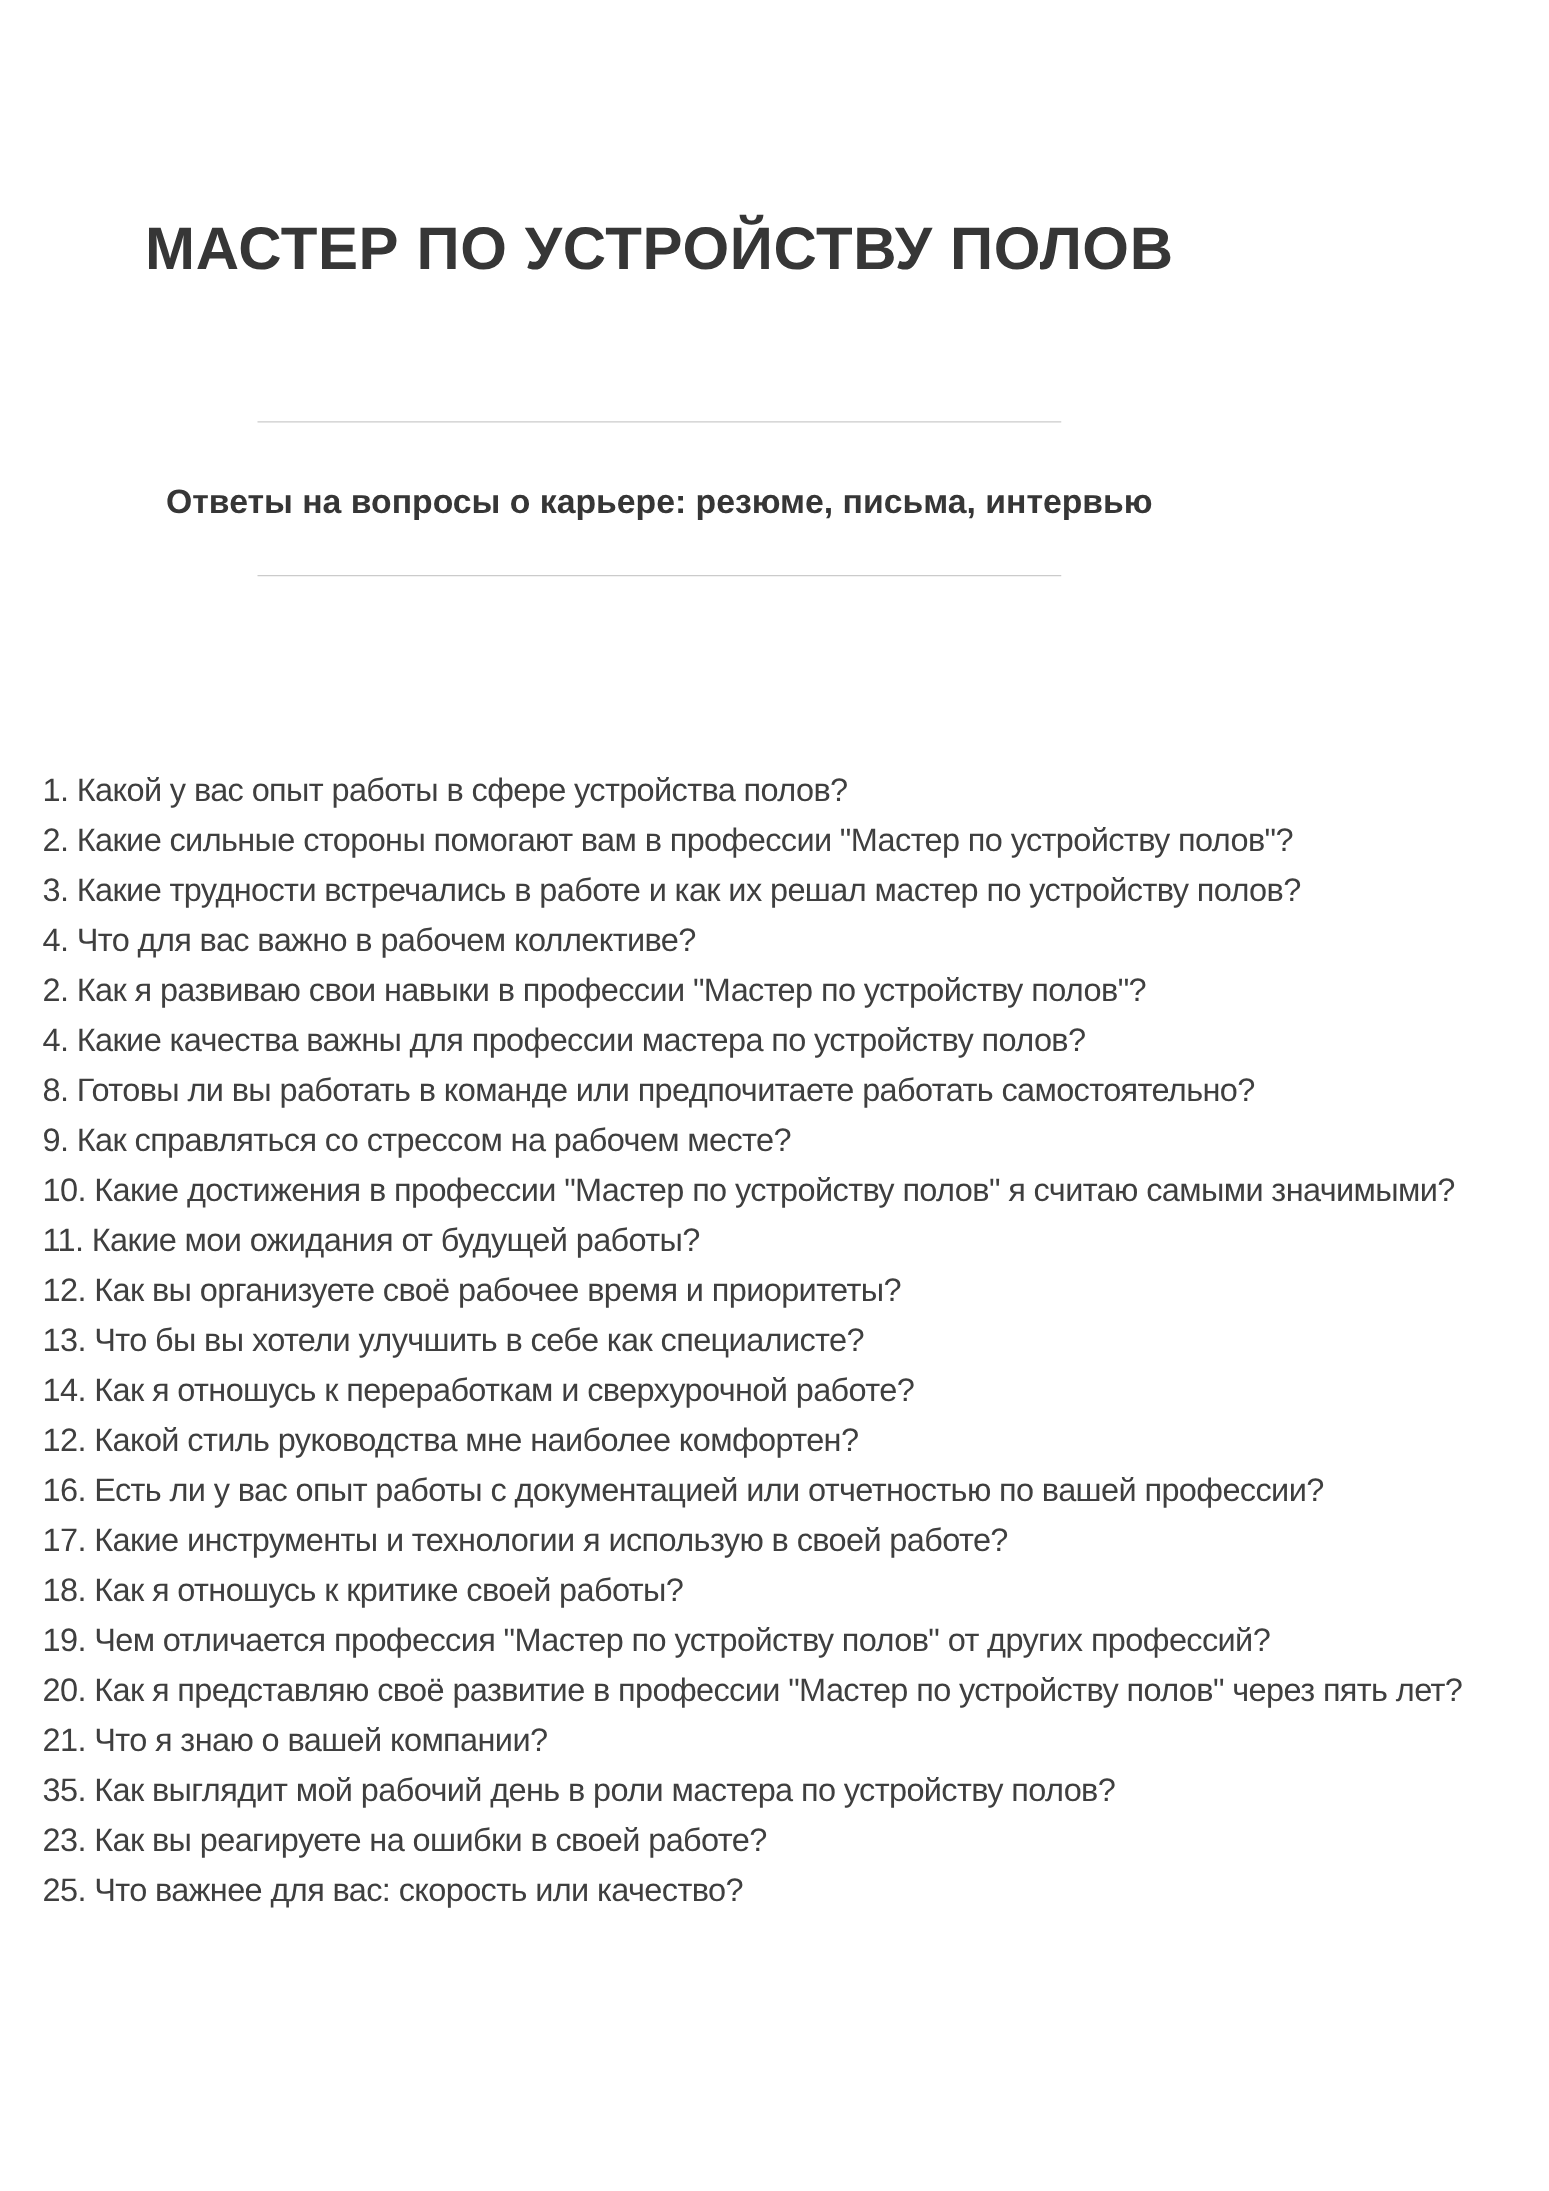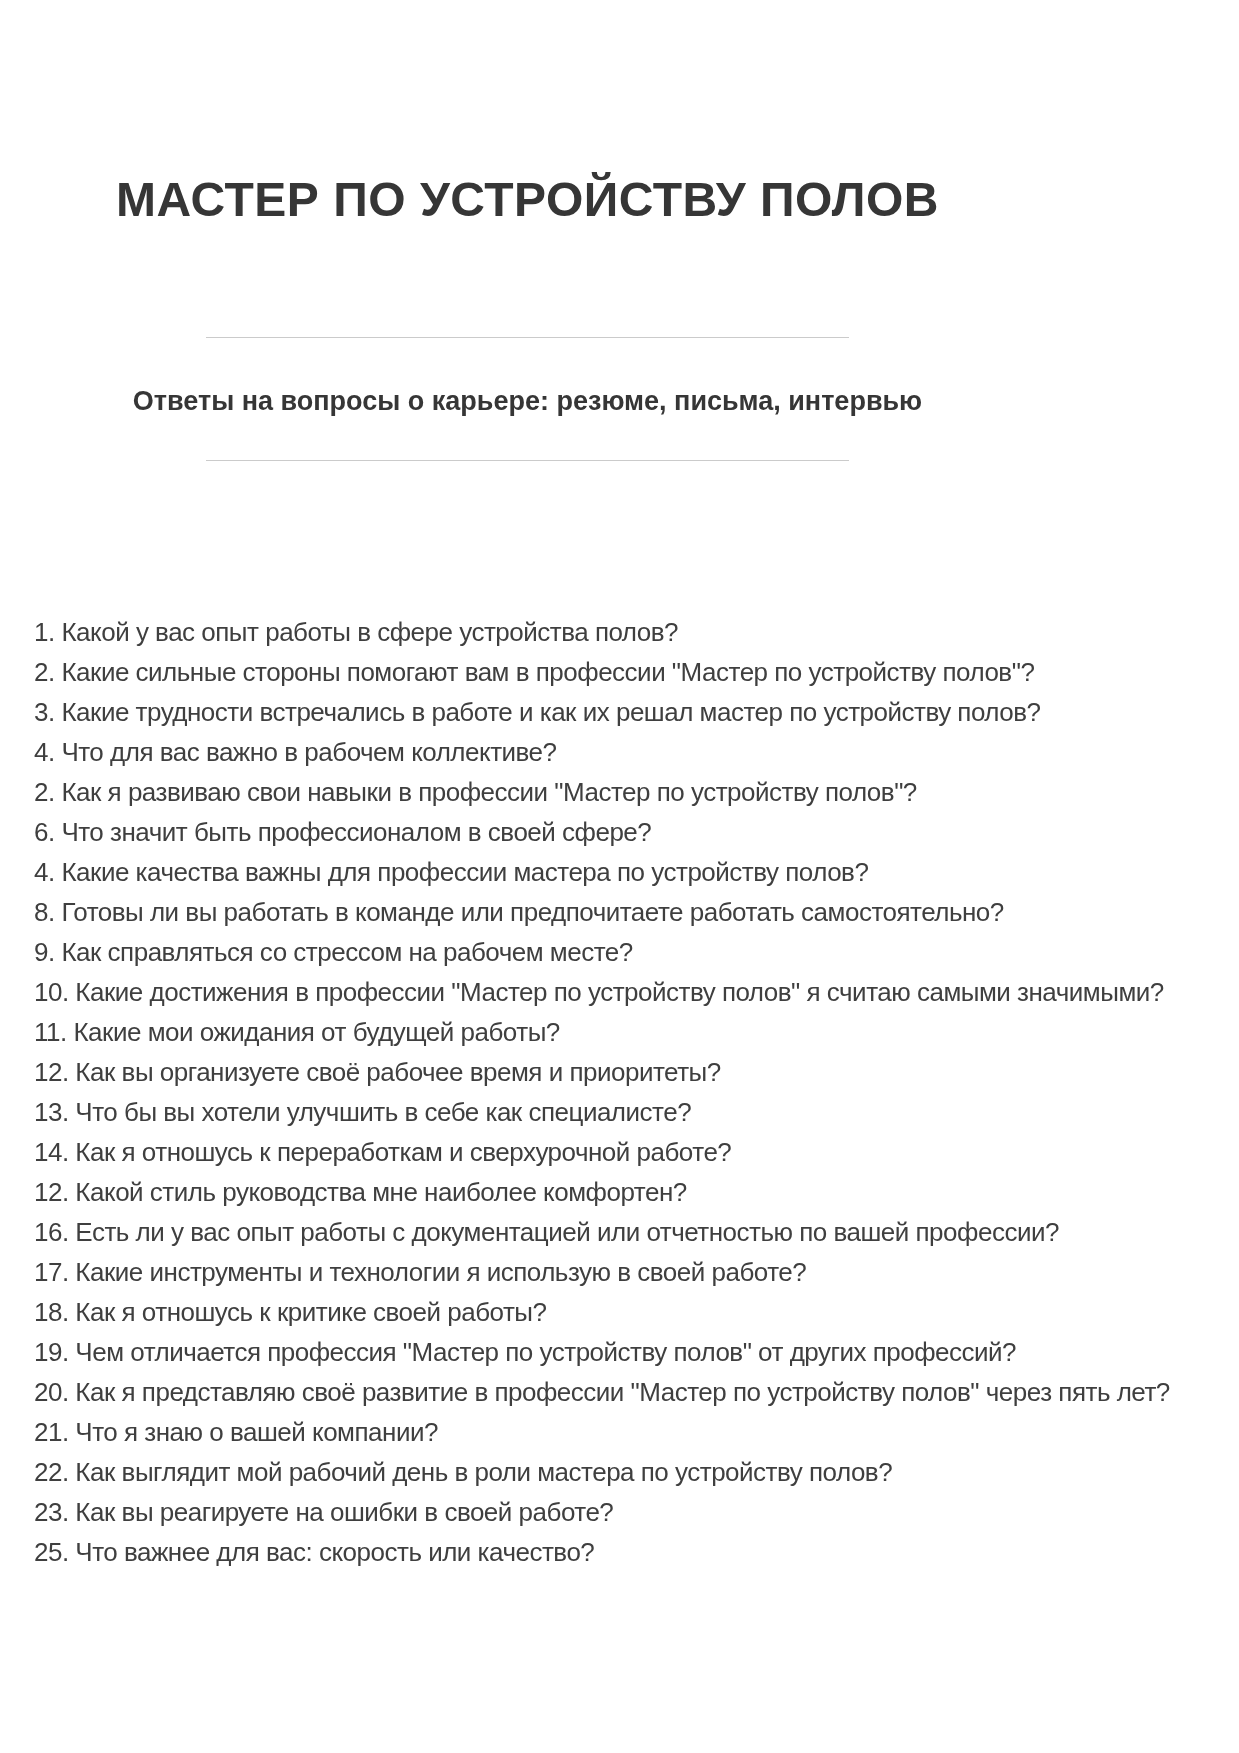--- a/index.html
+++ b/index.html
@@ -73,33 +73,32 @@
   <h2 class="doc-subtitle">Ответы на вопросы о карьере: резюме, письма, интервью</h2>
 
   <hr class="divider divider-bottom">
 
   <div class="questions" id="questions">
       <div class="question-item">1. Какой у вас опыт работы в сфере устройства полов?</div>
       <div class="question-item">2. Какие сильные стороны помогают вам в профессии "Мастер по устройству полов"?</div>
       <div class="question-item">3. Какие трудности встречались в работе и как их решал мастер по устройству полов?</div>
       <div class="question-item">4. Что для вас важно в рабочем коллективе?</div>
       <div class="question-item">2. Как я развиваю свои навыки в профессии "Мастер по устройству полов"?</div>
-      <div class="question-item">6. Что значит быть профессионалом в своей сфере?</div>
       <div class="question-item">4. Какие качества важны для профессии мастера по устройству полов?</div>
       <div class="question-item">8. Готовы ли вы работать в команде или предпочитаете работать самостоятельно?</div>
       <div class="question-item">9. Как справляться со стрессом на рабочем месте?</div>
       <div class="question-item">10. Какие достижения в профессии "Мастер по устройству полов" я считаю самыми значимыми?</div>
       <div class="question-item">11. Какие мои ожидания от будущей работы?</div>
       <div class="question-item">12. Как вы организуете своё рабочее время и приоритеты?</div>
       <div class="question-item">13. Что бы вы хотели улучшить в себе как специалисте?</div>
       <div class="question-item">14. Как я отношусь к переработкам и сверхурочной работе?</div>
       <div class="question-item">12. Какой стиль руководства мне наиболее комфортен?</div>
       <div class="question-item">16. Есть ли у вас опыт работы с документацией или отчетностью по вашей профессии?</div>
       <div class="question-item">17. Какие инструменты и технологии я использую в своей работе?</div>
       <div class="question-item">18. Как я отношусь к критике своей работы?</div>
       <div class="question-item">19. Чем отличается профессия "Мастер по устройству полов" от других профессий?</div>
       <div class="question-item">20. Как я представляю своё развитие в профессии "Мастер по устройству полов" через пять лет?</div>
       <div class="question-item">21. Что я знаю о вашей компании?</div>
-      <div class="question-item">22. Как выглядит мой рабочий день в роли мастера по устройству полов?</div>
+      <div class="question-item">35. Как выглядит мой рабочий день в роли мастера по устройству полов?</div>
       <div class="question-item">23. Как вы реагируете на ошибки в своей работе?</div>
       <div class="question-item">25. Что важнее для вас: скорость или качество?</div>
     </div>
 </div>
 
 </body></html>

